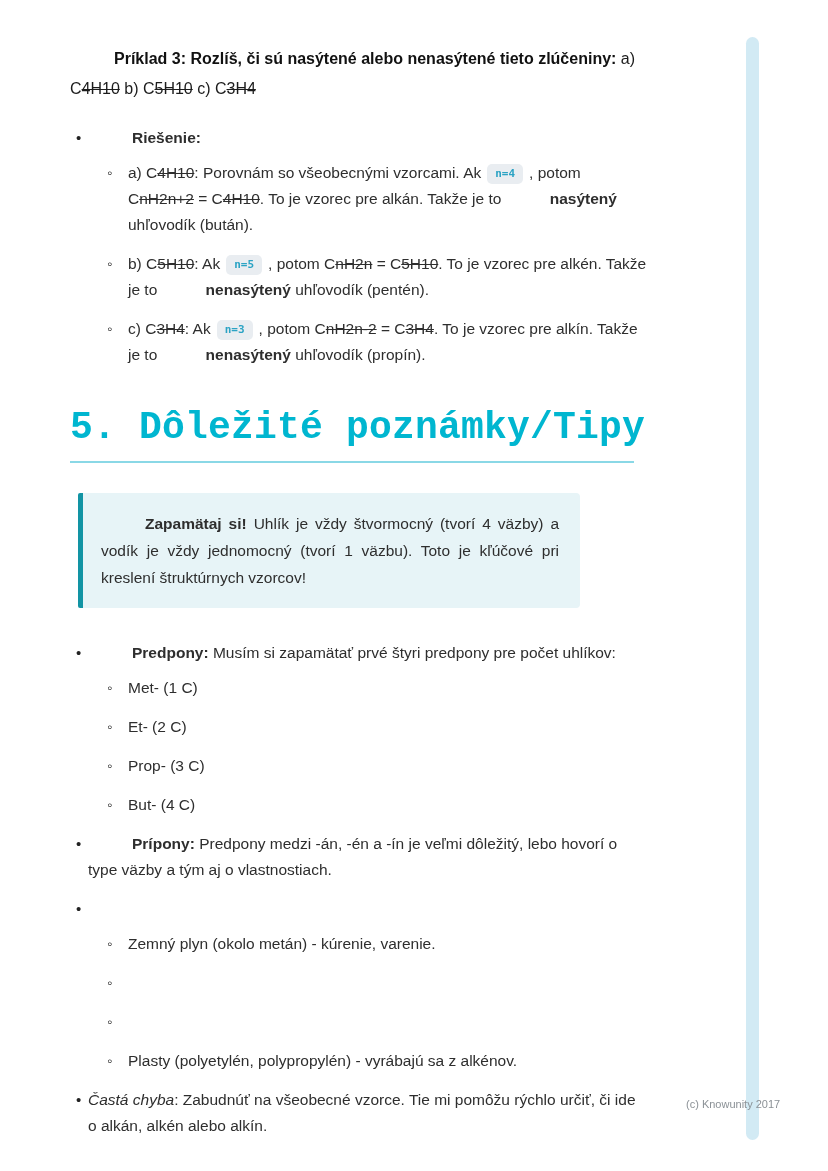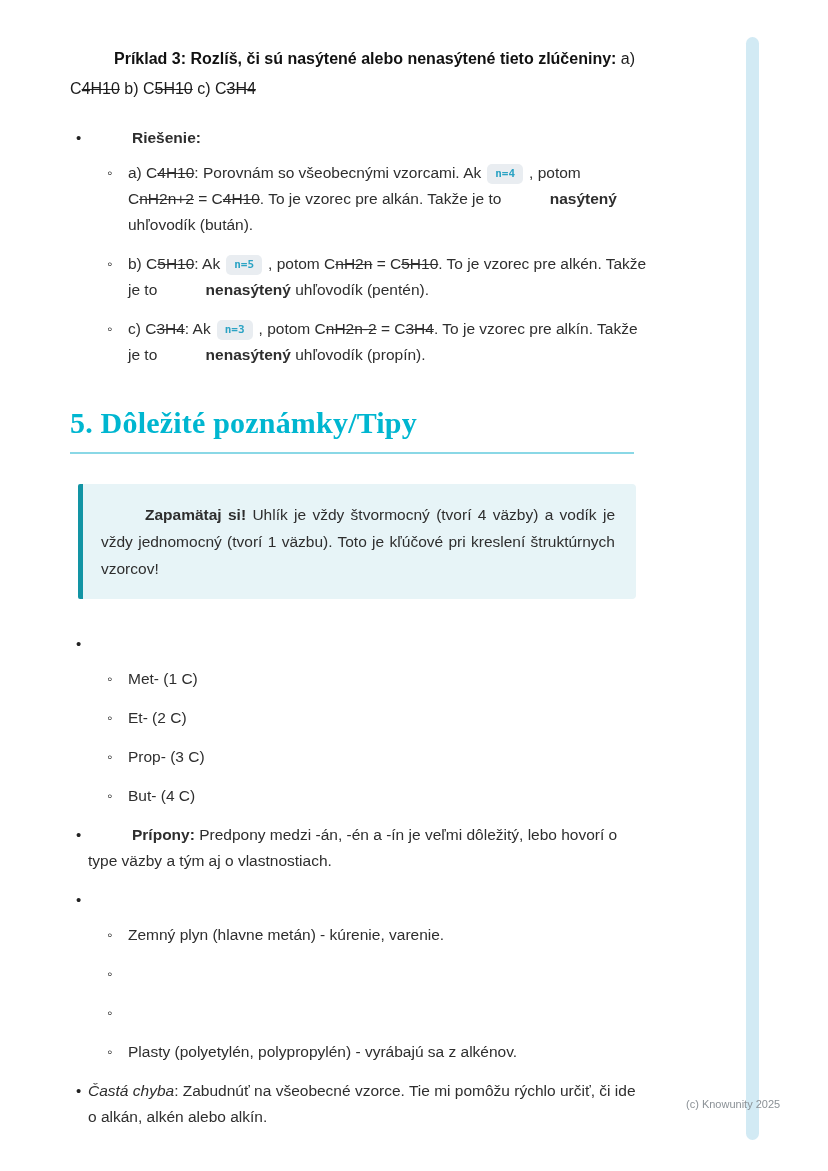--- a/index.html
+++ b/index.html
@@ -43,35 +43,35 @@
     display:inline-block;
     background:var(--chip-bg,#e9edf1);
     color:var(--chip-text,#2ba3c4);
     font-size:11px; font-weight:700; line-height:17px;
     padding:1px 8px 2px; border-radius:5px;
     margin:0 6px; position:relative; top:-1px;
     font-family:"DejaVu Sans Mono", monospace;
   }
 
   .h {
-    font-size:30px; font-weight:700; letter-spacing:0.2px;
+    font-size:38px; font-weight:700; letter-spacing:0.2px;
     color:var(--accent,#00b6d0);
-    font-family:Liberation Serif, serif;
+    font-family:Liberation Mono, monospace;
   }
   .h5 { margin-top:38px; }
   .h6 { margin-top:36px; }
   .rule {
     width:564px; height:0;
     border-bottom:2px solid var(--rule,#8ad8e6);
     margin-top:12px;
   }
 
   .callout {
     margin-top:30px; margin-left:8px;
-    width:558px;
+    width:502px;
     background:var(--callout-bg,#e7f4f7);
     border-left:5px solid var(--callout-border,#1294a4);
     border-radius:2px 4px 4px 2px;
     padding:17px 21px 17px 18px;
     margin-bottom:32px;
   }
   .callout .tx { text-align:justify; line-height:27px; }
 
   .list1-item { margin-bottom:9px; width:572px; }
   .gap-after { margin-bottom:13px; }
@@ -118,20 +118,21 @@
 
   <h2 class="h h5">5. Dôležité poznámky/Tipy</h2>
   <div class="rule"></div>
 
   <div class="callout">
     <p class="tx"><span class="b">Zapamätaj si!</span><span> Uhlík je vždy štvormocný (tvorí 4 väzby) a vodík je vždy jednomocný (tvorí 1 väzbu). Toto je kľúčové pri kreslení štruktúrnych vzorcov!</span></p>
   </div>
 
   <div class="li list1-item">
     <span class="mk mk1">•</span>
+    <div class="tx"><span class="b">Predpony:</span><span> Musím si zapamätať prvé štyri predpony pre počet uhlíkov:</span></div>
   </div>
   <div class="sub sublist">
     <div class="li sub-item">
       <span class="mk mk2">◦</span>
       <div class="tx">Met- (1 C)</div>
     </div>
     <div class="li sub-item">
       <span class="mk mk2">◦</span>
       <div class="tx">Et- (2 C)</div>
     </div>
@@ -149,21 +150,21 @@
     <span class="mk mk1">•</span>
     <div class="tx"><span class="b">Prípony:</span><span> Predpony medzi -án, -én a -ín je veľmi dôležitý, lebo hovorí o type väzby a tým aj o vlastnostiach.</span></div>
   </div>
 
   <div class="li list1-item">
     <span class="mk mk1">•</span>
   </div>
   <div class="sub sublist">
     <div class="li sub-item">
       <span class="mk mk2">◦</span>
-      <div class="tx">Zemný plyn (hlavne metán) - kúrenie, varenie.</div>
+      <div class="tx">Zemný plyn (okolo metán) - kúrenie, varenie.</div>
     </div>
     <div class="li sub-item">
       <span class="mk mk2">◦</span>
     </div>
     <div class="li sub-item">
       <span class="mk mk2">◦</span>
     </div>
     <div class="li sub-item">
       <span class="mk mk2">◦</span>
       <div class="tx">Plasty (polyetylén, polypropylén) - vyrábajú sa z alkénov.</div>
@@ -173,13 +174,13 @@
   <div class="li list1-item">
     <span class="mk mk1">•</span>
     <div class="tx"><span class="i">Častá chyba</span><span>: Zabudnúť na všeobecné vzorce. Tie mi pomôžu rýchlo určiť, či ide o alkán, alkén alebo alkín.</span></div>
   </div>
 
   <h2 class="h h6">6. Rýchly súhrn/Opakovanie</h2>
 
 </div>
 
 <div class="edge-bar"></div>
-<div class="footer">(c) Knowunity 2025</div>
+<div class="footer">(c) Knowunity 2017</div>
 
 </body></html>

